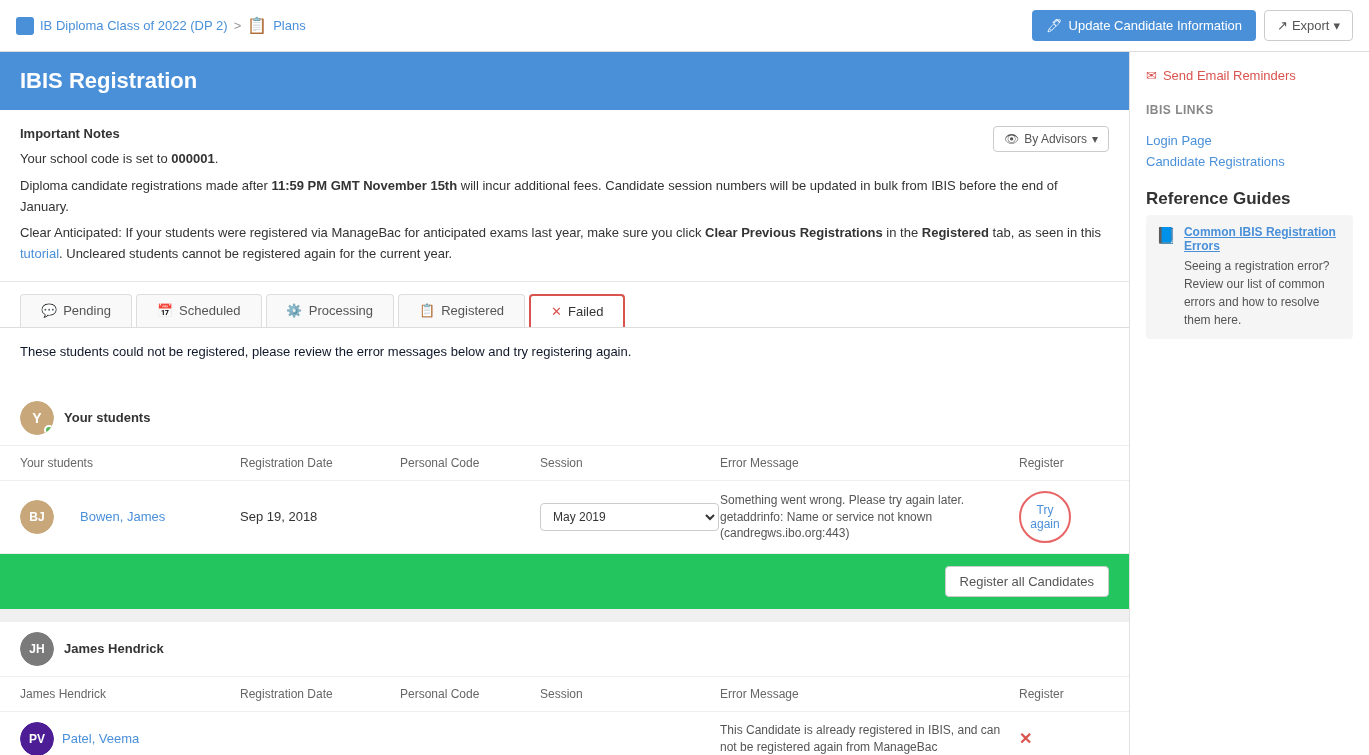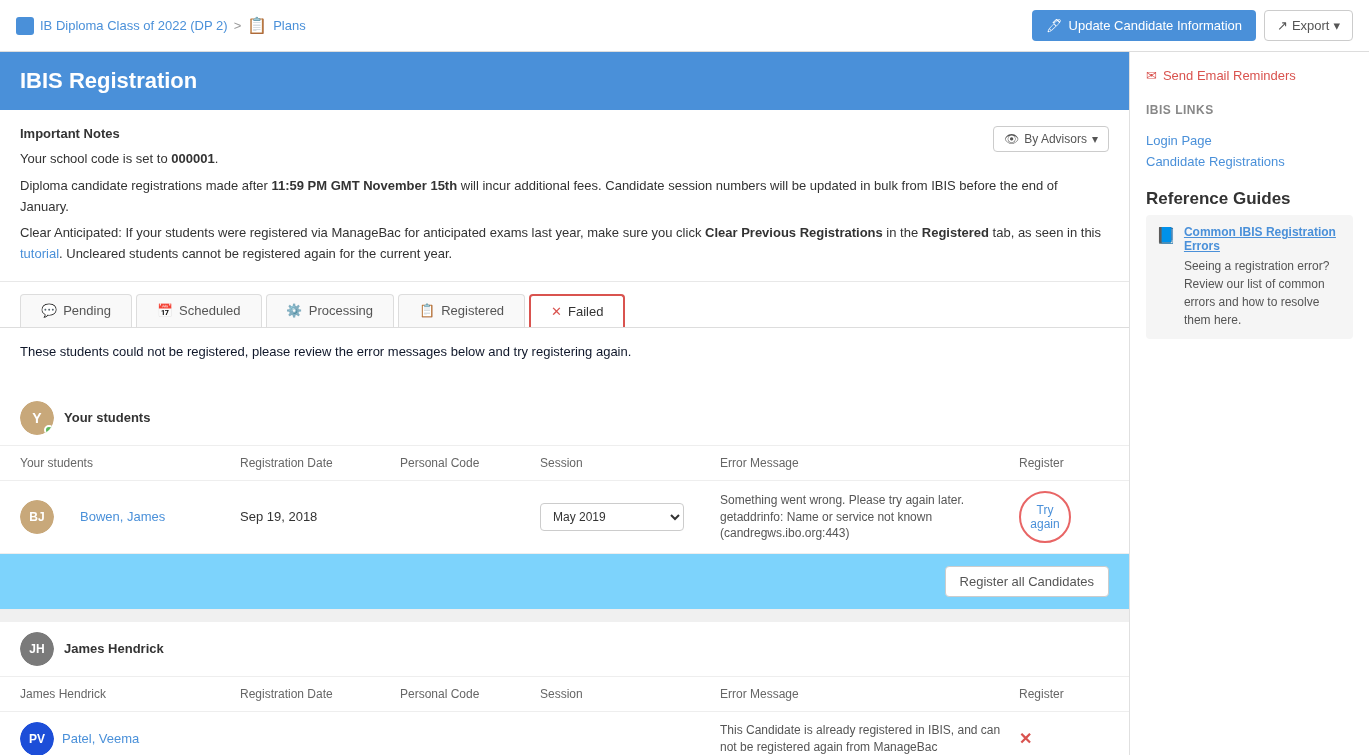--- a/index.html
+++ b/index.html
@@ -42,31 +42,31 @@
     
     .tab-content { background: #fff; padding: 16px 20px; }
     .failed-note { font-size: 13px; color: #0f172a; margin-bottom: 16px; }
 
     
     .table-section { background: #fff; margin-bottom: 0; }
     .table-header { display: grid; grid-template-columns: 220px 160px 140px 180px 1fr 90px; padding: 10px 20px; background: #fff; border-bottom: 1px solid #eee; font-size: 12px; color: #666; font-weight: 500; align-items: center; }
     .student-row-header { display: flex; align-items: center; gap: 10px; font-weight: 600; font-size: 13px; padding: 10px 20px; background: #fff; border-bottom: 1px solid #eee; }
     .avatar { width: 34px; height: 34px; border-radius: 50%; overflow: hidden; flex-shrink: 0; position: relative; }
     .avatar-placeholder { width: 34px; height: 34px; border-radius: 50%; background: #c8a87a; display: flex; align-items: center; justify-content: center; color: #fff; font-size: 14px; font-weight: 600; }
-    .avatar-placeholder.blue { background: #1d4ed8; }
+    .avatar-placeholder.blue { background: #4c1d95; }
     .status-dot { width: 10px; height: 10px; border-radius: 50%; background: #5cb85c; border: 2px solid #fff; position: absolute; bottom: 0; right: 0; }
 
     .data-row { display: grid; grid-template-columns: 220px 160px 140px 180px 1fr 90px; padding: 10px 20px; border-bottom: 1px solid #eee; align-items: center; background: #fff; }
     .student-name-link { color: #4a90d9; text-decoration: none; font-size: 13px; }
-    .session-select { border: 1px solid #ccc; border-radius: 4px; padding: 5px 8px; font-size: 12px; background: #fff; color: #333; width: 144px; cursor: pointer; }
+    .session-select { border: 1px solid #ccc; border-radius: 4px; padding: 5px 8px; font-size: 12px; background: #fff; color: #333; width: 179px; cursor: pointer; }
     .error-msg { font-size: 12px; color: #555; line-height: 1.4; }
 
     .try-again-btn { color: #4a90d9; background: none; border: 2px solid #e86565; border-radius: 50%; width: 52px; height: 52px; font-size: 12px; cursor: pointer; font-weight: 500; text-align: center; line-height: 1.2; }
 
-    .register-all-section { padding: 12px 20px; background: #7dd3fc; text-align: right; border-bottom: 1px solid #eee; }
+    .register-all-section { padding: 12px 20px; background: #22c55e; text-align: right; border-bottom: 1px solid #eee; }
     .btn-register-all { background: #fff; border: 1px solid #ccc; border-radius: 4px; padding: 7px 14px; font-size: 13px; cursor: pointer; color: #555; }
 
     .section-divider { height: 12px; background: #f0f0f0; }
 
     .x-icon { color: #d9534f; font-size: 16px; font-weight: 700; cursor: pointer; }
 
     
     .sidebar { width: 240px; border-left: 1px solid #e0e0e0; background: #fff; padding: 16px; flex-shrink: 0; overflow-y: auto; }
     .sidebar-section { margin-bottom: 20px; }
     .sidebar-link-item { display: flex; align-items: center; gap: 6px; color: #d9534f; font-size: 13px; cursor: pointer; margin-bottom: 12px; }

